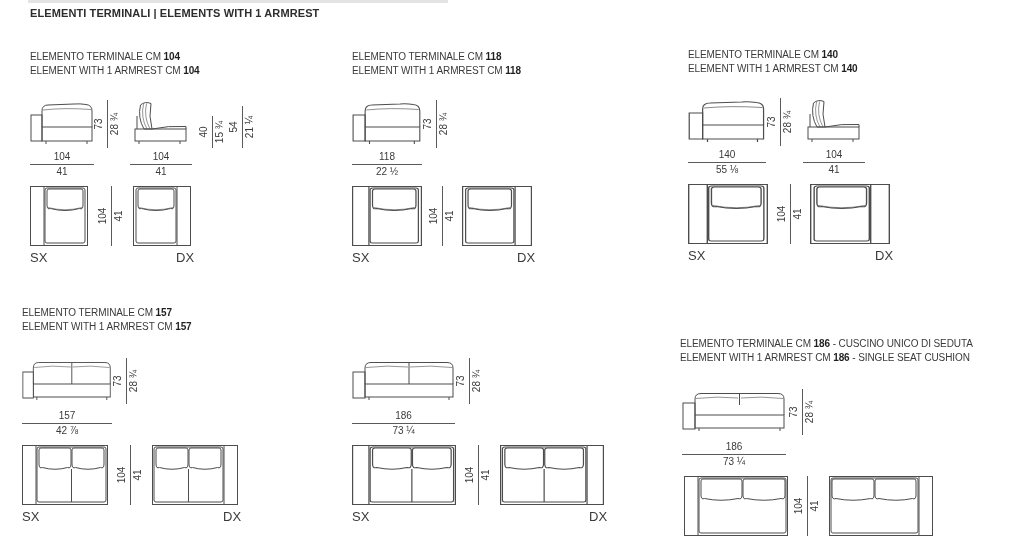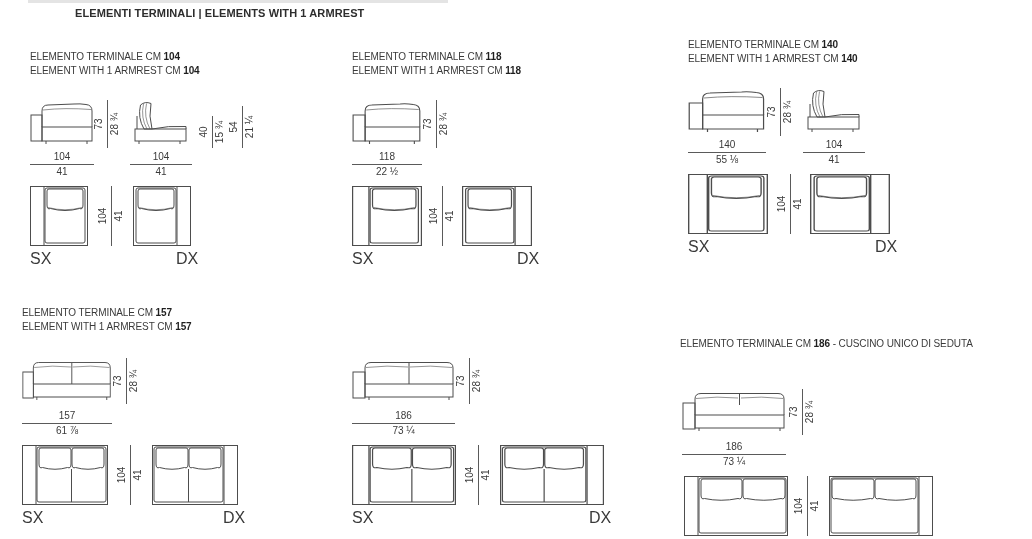--- a/index.html
+++ b/index.html
@@ -1,32 +1,32 @@
 <!DOCTYPE html>
 <html><head>
 <meta charset="utf-8">
 <style>
   html,body{margin:0;padding:0;background:#fff;}
   .canvas{position:relative;width:1032px;height:539px;background:#ffffff;overflow:hidden;
           font-family:"Liberation Sans",sans-serif;color:#3c3c3c;}
   .topstrip{position:absolute;left:28px;top:0;width:420px;height:3px;background:#e4e4e4;}
   .hdr{position:absolute;left:30px;top:7px;font-size:11px;font-weight:bold;color:#2d2d2d;
-       letter-spacing:.1px;white-space:nowrap;margin-left:45px;}
+       letter-spacing:.1px;white-space:nowrap;}
   .block{position:absolute;width:344px;height:230px;}
   .btitle{position:absolute;left:0;top:0;font-size:10px;line-height:14px;color:#3a3a3a;
           letter-spacing:-.1px;white-space:nowrap;}
   .btitle b{color:#1f1f1f;}
   .dwg{position:absolute;}
   .vline{position:absolute;width:1px;background:#5a5a5a;}
   .rot{position:absolute;width:44px;height:14px;line-height:14px;text-align:center;font-size:10px;
        white-space:nowrap;transform:rotate(-90deg);color:#3a3a3a;}
   .hdim{position:absolute;display:flex;flex-direction:column;align-items:center;font-size:10px;
         line-height:11px;color:#3a3a3a;}
   .hdim .ln{width:100%;height:1px;background:#5a5a5a;margin:2px 0 1px 0;}
-  .sxdx{position:absolute;font-size:16px;color:#3a3a3a;}
+  .sxdx{position:absolute;font-size:13px;color:#3a3a3a;}
   svg{display:block;overflow:visible;}
 </style>
 </head>
 <body>
 
 <div class="canvas">
 
   <svg width="0" height="0">
     <defs>
       <g id="front1" stroke="#4d4d4d" fill="none" stroke-width="1">
@@ -154,21 +154,21 @@
     <div class="vline" style="left:90px;top:136px;height:60px;"></div>
     <div class="rot" style="left:60px;top:159px;">104</div>
     <div class="rot" style="left:76px;top:159px;">41</div>
     <svg class="dwg" style="left:110px;top:136px;" width="70" height="60" viewBox="0 0 58 60" preserveAspectRatio="none">
         <use href="#topSX1" transform="translate(58,0) scale(-1,1)"></use>
       </svg>
     <div class="sxdx" style="left:0;top:200px;">SX</div>
     <div class="sxdx" style="left:165px;top:200px;">DX</div>
   </div>
 
-  <div class="block" style="left:688px;top:38px;">
+  <div class="block" style="left:688px;top:48px;">
     <div class="btitle">
       <span><span>ELEMENTO TERMINALE CM </span><b>140</b><span></span></span><br>
       <span><span>ELEMENT WITH 1 ARMREST CM </span><b>140</b><span></span></span>
     </div>
     <svg class="dwg" style="left:0;top:50px;" width="78" height="48" viewBox="0 0 64 48" preserveAspectRatio="none">
         <use href="#front1"></use>
       </svg>
     <div class="vline" style="left:92px;top:50px;height:48px;"></div>
     <div class="rot" style="left:62px;top:67px;">73</div>
     <div class="rot" style="left:78px;top:67px;">28 ¾</div>
@@ -205,21 +205,21 @@
     </div>
     <svg class="dwg" style="left:0;top:52px;" width="90" height="46" viewBox="0 0 103 46" preserveAspectRatio="none">
         <use href="#front2"></use>
       </svg>
     <div class="vline" style="left:104px;top:52px;height:46px;"></div>
     <div class="rot" style="left:74px;top:68px;">73</div>
     <div class="rot" style="left:90px;top:68px;">28 ¾</div>
     <div class="hdim" style="left:0;top:104px;width:90px;">
       <div>157</div>
       <div class="ln"></div>
-      <div>61 ⅞</div>
+      <div>42 ⅞</div>
     </div>
     <svg class="dwg" style="left:0;top:139px;" width="86" height="60" viewBox="0 0 86 60">
         <use href="#topSX2"></use>
       </svg>
     <div class="vline" style="left:108px;top:139px;height:60px;"></div>
     <div class="rot" style="left:78px;top:162px;">104</div>
     <div class="rot" style="left:94px;top:162px;">41</div>
     <svg class="dwg" style="left:130px;top:139px;" width="86" height="60" viewBox="0 0 86 60">
         <use href="#topSX2" transform="translate(86,0) scale(-1,1)"></use>
       </svg>
@@ -248,20 +248,21 @@
     <svg class="dwg" style="left:148px;top:139px;" width="104" height="60" viewBox="0 0 86 60" preserveAspectRatio="none">
         <use href="#topSX2" transform="translate(86,0) scale(-1,1)"></use>
       </svg>
     <div class="sxdx" style="left:0;top:203px;">SX</div>
     <div class="sxdx" style="left:237px;top:203px;">DX</div>
   </div>
 
   <div class="block" style="left:680px;top:306px;margin-top:31px;">
     <div class="btitle">
       <span><span>ELEMENTO TERMINALE CM </span><b>186</b><span> - CUSCINO UNICO DI SEDUTA</span></span><br>
+      <span><span>ELEMENT WITH 1 ARMREST CM </span><b>186</b><span> - SINGLE SEAT CUSHION</span></span>
     </div>
     <svg class="dwg" style="left:2px;top:52px;" width="104" height="46" viewBox="0 0 104 46">
         <use href="#front2s"></use>
       </svg>
     <div class="vline" style="left:122px;top:52px;height:46px;"></div>
     <div class="rot" style="left:92px;top:68px;">73</div>
     <div class="rot" style="left:108px;top:68px;">28 ¾</div>
     <div class="hdim" style="left:2px;top:104px;width:104px;">
       <div>186</div>
       <div class="ln"></div>

